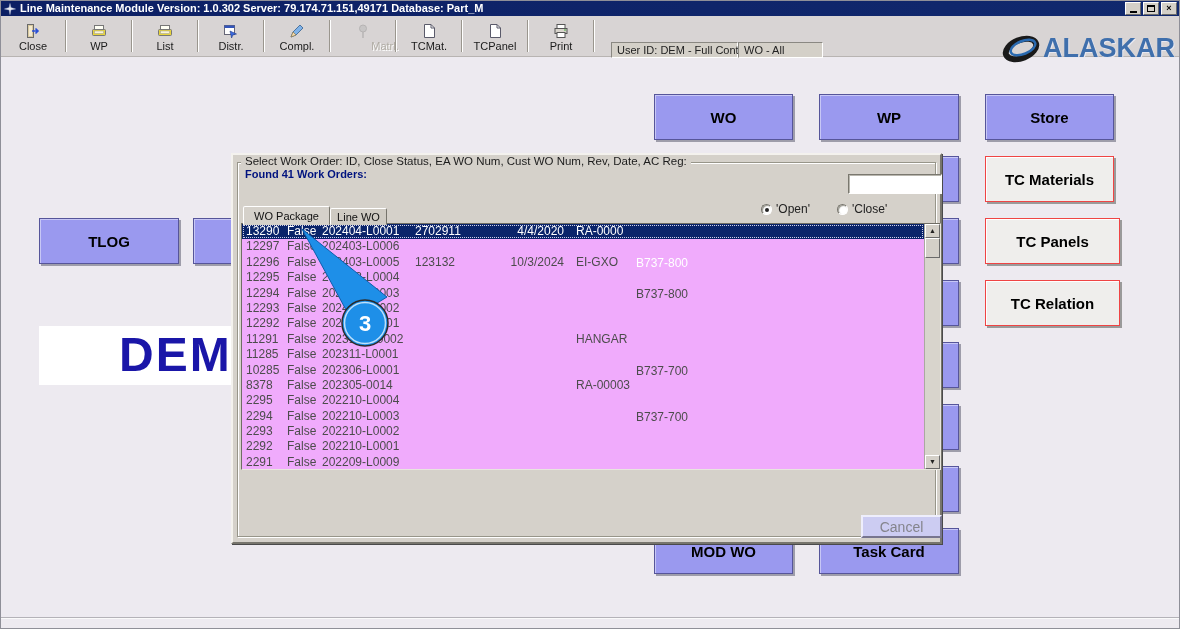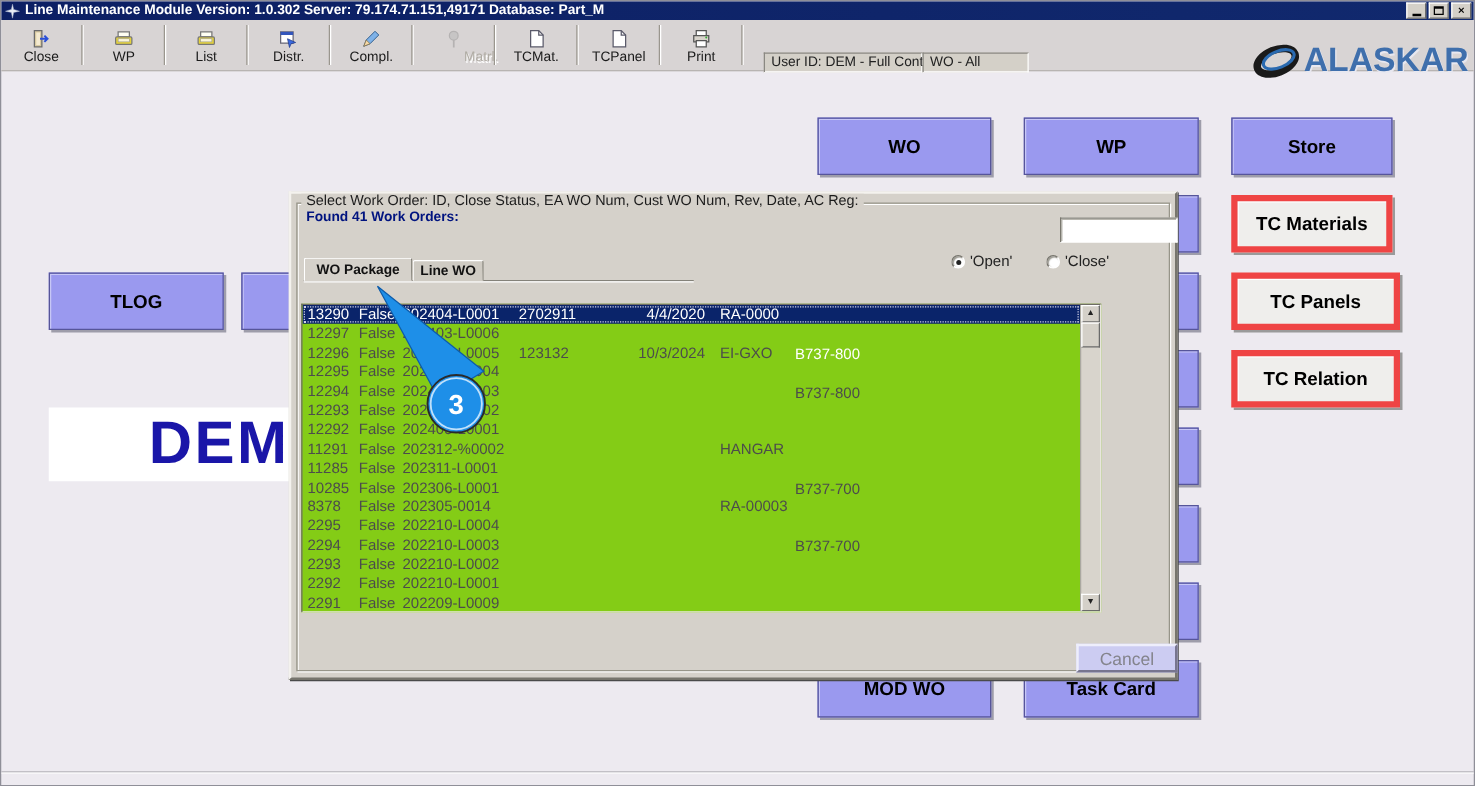--- a/index.html
+++ b/index.html
@@ -40,21 +40,21 @@
   .logo svg { width:42px; height:30px; }
   .logo-text { font-size:27px; font-weight:bold; color:#3f6fac; letter-spacing:0px; margin-left:1px;
                text-shadow:1px 1px 0 #e8e8f0; }
 
   
   .main { position:absolute; left:0; top:56px; width:1180px; height:573px; }
   .pbtn { position:absolute; background:#9a99ef; border:1px solid #56559a;
           box-shadow:2px 2px 0 rgba(80,80,100,.5), inset 1px 1px 0 rgba(255,255,255,.45);
           color:#000; font-weight:bold; font-size:15px; display:flex; align-items:center; justify-content:center;
           cursor:pointer; z-index:1; }
-  .gbtn { position:absolute; background:#efeeec; border:5px solid #ef4444;
+  .gbtn { position:absolute; background:#efeeec; border:1px solid #ef4444;
           box-shadow:2px 2px 0 #9a9a9a, inset 1px 1px 0 #fff;
           color:#000; font-weight:bold; font-size:15px; display:flex; align-items:center; justify-content:center;
           cursor:pointer; z-index:1; }
   .b-wo      { left:653px; top:37px;  width:139px; height:46px; }
   .b-wp      { left:818px; top:37px;  width:140px; height:46px; }
   .b-store   { left:984px; top:37px;  width:129px; height:46px; }
   .b-tcmat   { left:984px; top:99px;  width:129px; height:46px; }
   .b-tlog    { left:38px;  top:161px; width:140px; height:46px; }
   .b-hidleft { left:192px; top:161px; width:140px; height:46px; }
   .b-tcpan   { left:984px; top:161px; width:135px; height:46px; }
@@ -76,34 +76,34 @@
   .groupframe { position:absolute; left:4px; top:7px; right:4px; bottom:5px;
                 border:1px solid #979589; box-shadow:inset 1px 1px 0 #fff, 1px 1px 0 #fff; }
   .grouptitle { position:absolute; left:8px; top:0px; background:#d5d1ca; padding:0 4px;
                 font-size:11.5px; color:#1c1c1c; white-space:nowrap; z-index:2; }
   .foundlabel { position:absolute; left:12px; top:13px; font-size:11px; font-weight:bold; color:#00137f; z-index:2; }
   .searchbox  { position:absolute; left:615px; top:19px; width:94px; height:20px; background:#fff;
                 border:1px solid; border-color:#7a786f #fff #fff #7a786f; box-shadow:inset 1px 1px 0 #b8b6ae;
                 font-size:12px; padding:0 3px; z-index:2; }
   .tabline { position:absolute; left:10px; top:69px; width:312px; border-top:1px solid #84827a;
              border-bottom:1px solid #fff; z-index:2; }
-  .tab { position:absolute; font-size:11px; font-weight:bold; color:#111; text-align:center;
+  .tab { position:absolute; font-size:11px; font-weight:normal; color:#111; text-align:center;
          background:#d5d1ca; border:1px solid; border-color:#fff #76746c transparent #fff;
          border-radius:2px 2px 0 0; z-index:3; cursor:pointer; }
   .tab-active { left:10px; top:51px; width:87px; height:19px; line-height:18px; z-index:4; }
   .tab-idle   { left:97px; top:53px; width:57px; height:17px; line-height:16px; background:#cfcbc3; }
   .radio { position:absolute; display:flex; align-items:center; gap:4px; font-size:12px; color:#222; z-index:2; cursor:default; }
   .radio-open  { left:528px; top:47px; }
   .radio-close { left:604px; top:47px; }
   .rdot { width:11px; height:11px; border-radius:50%; background:#fff;
           border:1px solid; border-color:#76746c #fff #fff #76746c; box-shadow:inset 1px 1px 1px #9a988f;
           position:relative; }
   .rdot.on::after { content:""; position:absolute; left:3px; top:3px; width:4px; height:4px;
                     border-radius:50%; background:#222; }
-  .listbox { position:absolute; left:8px; top:88px; width:640px; height:247px; background:#84cc16;
+  .listbox { position:absolute; left:8px; top:68px; width:700px; height:247px; background:#f0abfc;
              border:1px solid; border-color:#6f6d65 #e8e6de #e8e6de #6f6d65; z-index:2; overflow:hidden; }
   .rows { position:absolute; left:0; top:0; right:16px; bottom:0; }
   .lrow { position:relative; height:15.4px; font-size:12px; color:#4c4c4c; white-space:nowrap; cursor:default; }
   .lrow.sel { background:#0a246a; color:#fff; outline:1px dotted #cfcfe8; outline-offset:-2px; }
   .c { position:absolute; top:0; line-height:15.4px; }
   .c-id { left:4px; } .c-close_status { left:45px; } .c-ea_wo_num { left:80px; }
   .c-cust_wo_num { left:173px; }
   .c-date { left:238px; width:84px; text-align:right; }
   .c-ac_reg { left:334px; } .c-ac_type { left:394px;margin-top:32px; }
   .vscroll { position:absolute; right:0; top:0; width:16px; bottom:0; background:#d8d4cc;

